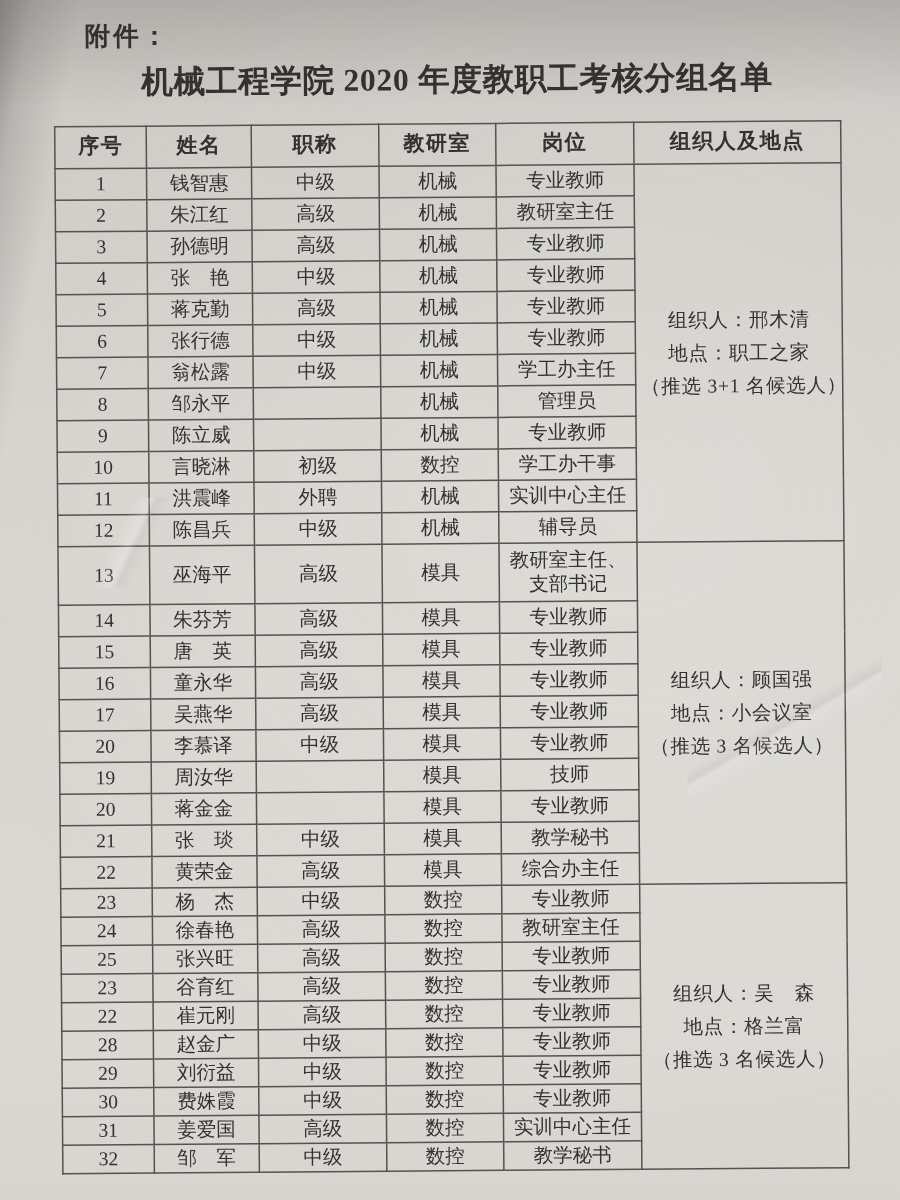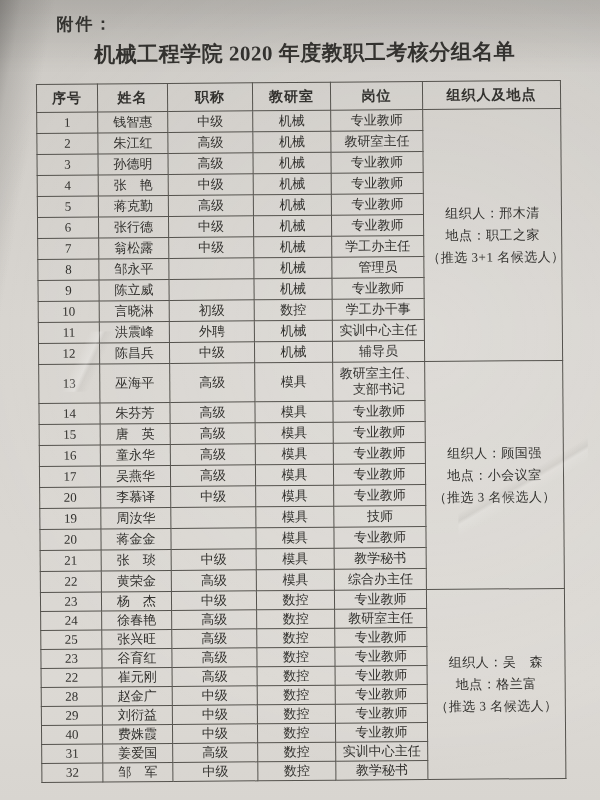--- a/index.html
+++ b/index.html
@@ -327,21 +327,21 @@
           <td>专业教师</td>
         </tr>
         <tr class="group-2">
           <td class="num">29</td>
           <td>刘衍益</td>
           <td>中级</td>
           <td>数控</td>
           <td>专业教师</td>
         </tr>
         <tr class="group-2">
-          <td class="num">40</td>
+          <td class="num">30</td>
           <td>费姝霞</td>
           <td>中级</td>
           <td>数控</td>
           <td>专业教师</td>
         </tr>
         <tr class="group-2">
           <td class="num">31</td>
           <td>姜爱国</td>
           <td>高级</td>
           <td>数控</td>

